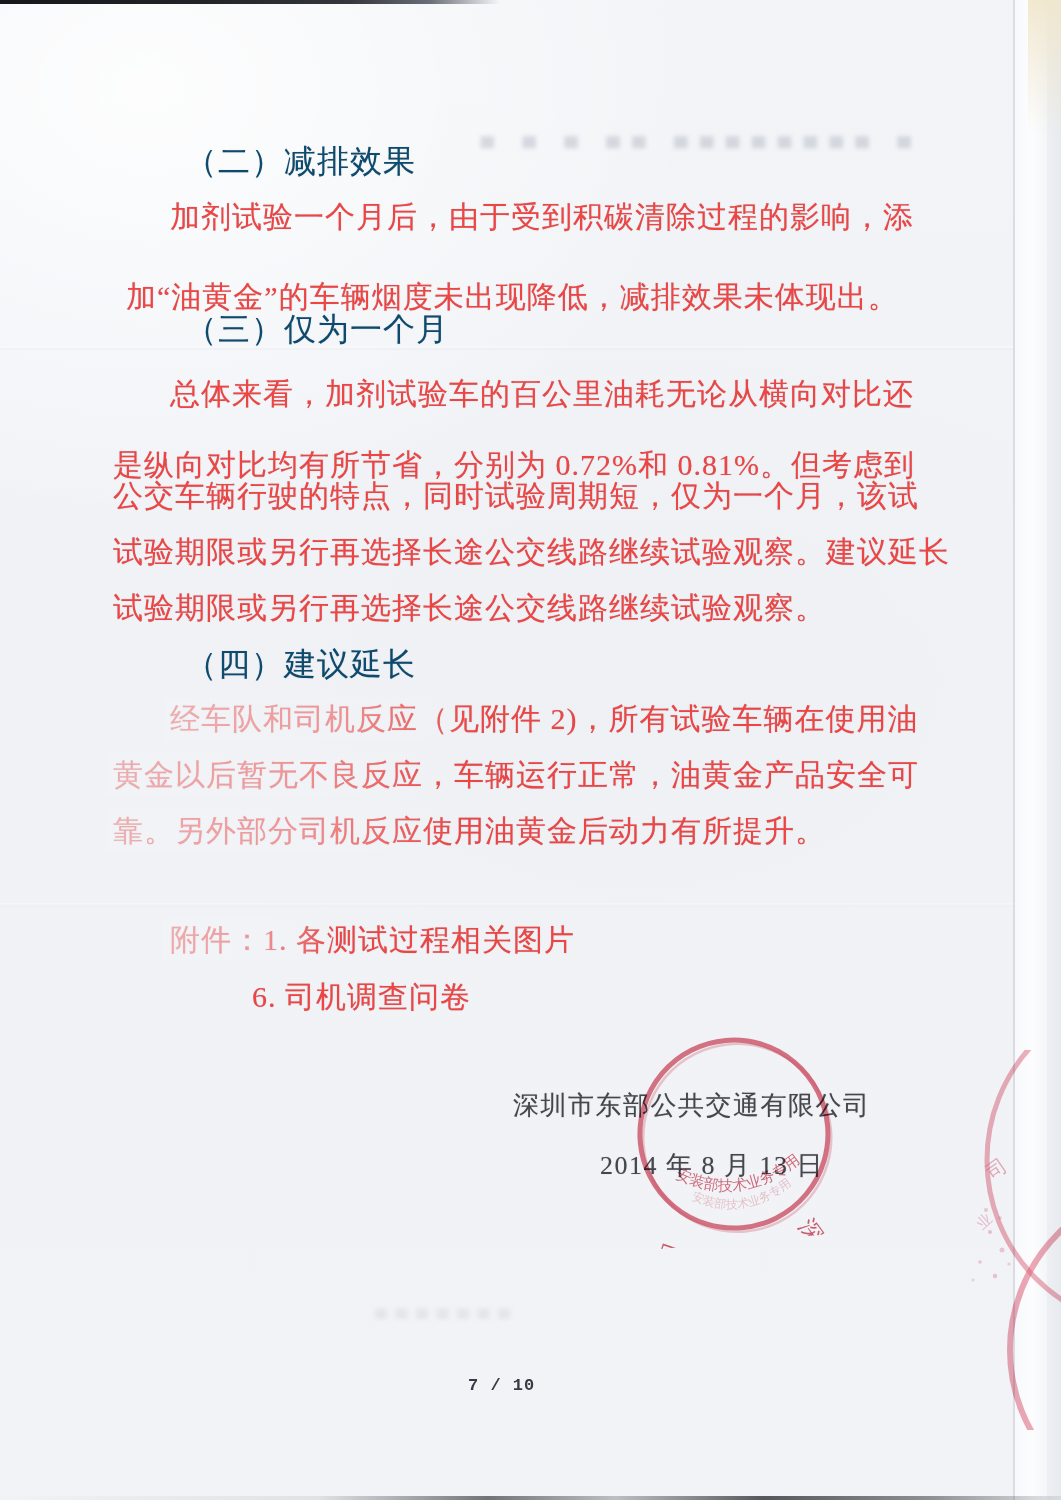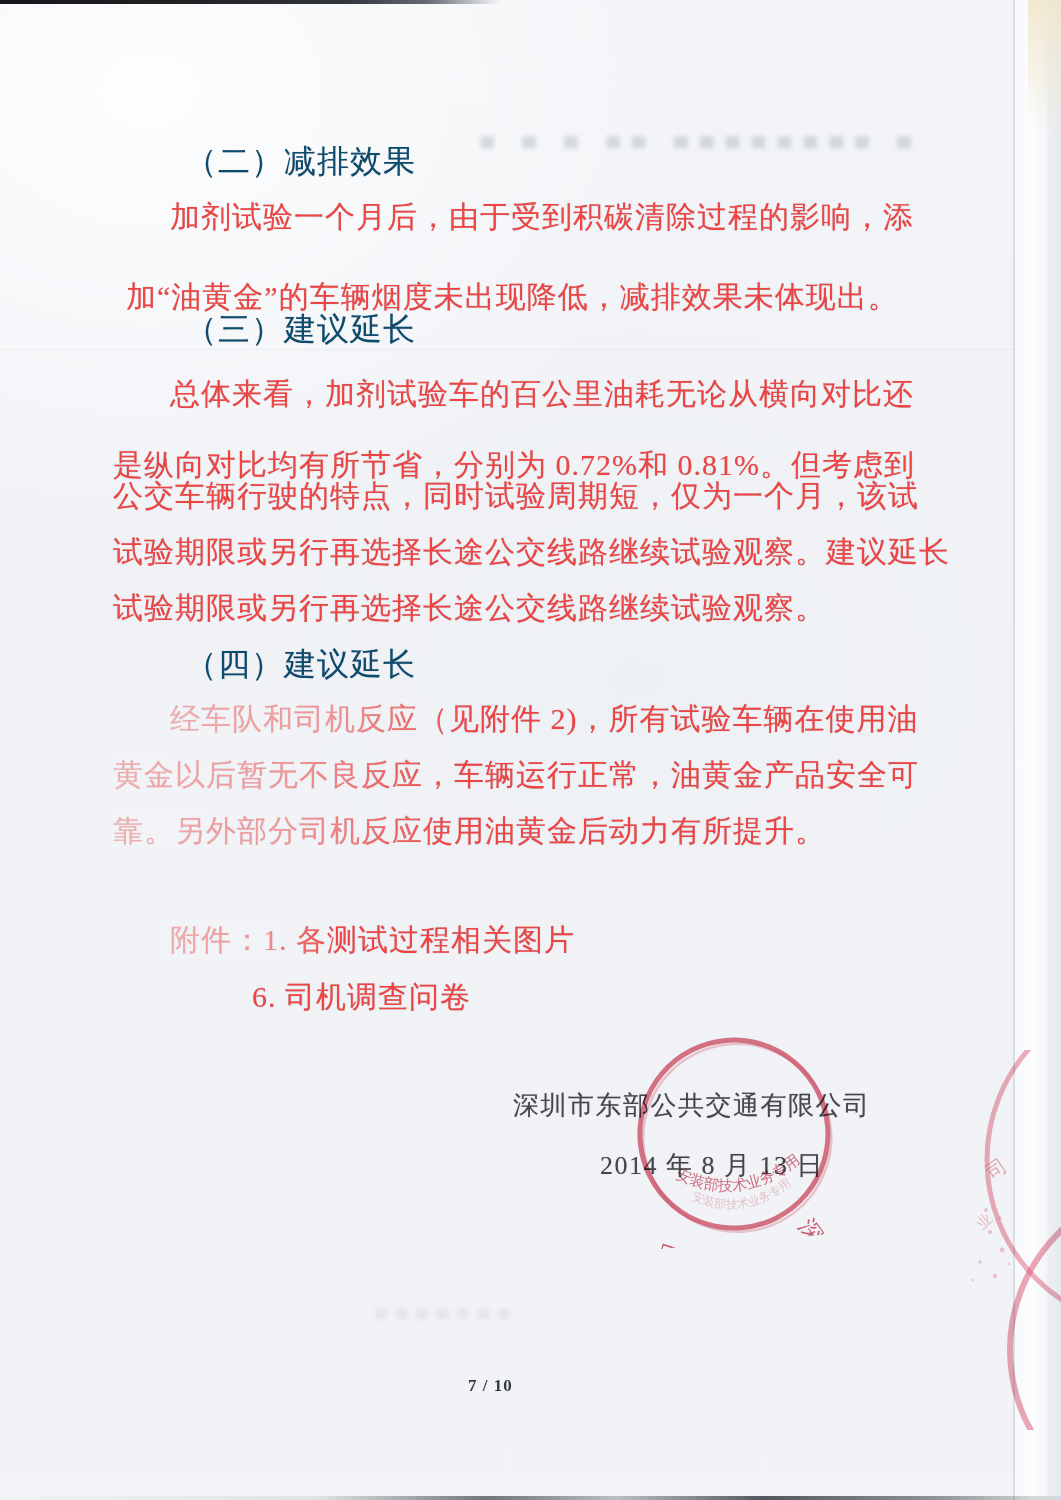--- a/index.html
+++ b/index.html
@@ -79,38 +79,38 @@
   }
   #stamp-edge {
     position:absolute; left:940px; top:1050px; width:121px; height:380px;
     mix-blend-mode:multiply;
     z-index:30;
     overflow:hidden;
   }
   
   #page-number {
     position:absolute; left:468px; top:1376px;
-    font-family:Liberation Serif, serif;
+    font-family:Liberation Mono, monospace;
     font-weight:700; font-size:17px; letter-spacing:1px;
     color:#363a44; z-index:10;
   }
 </style>
 </head>
 <body>
 
 <div class="bleed" id="bleed-top">■ ■■■■■■■■ ■■ ■ ■ ■</div>
 <div class="bleed" id="bleed-mid">■■■■■■■</div>
 
 <div class="crease" id="crease-1"></div>
 <div class="crease" id="crease-2"></div>
 
 <div class="line head" style="left:185px; top:143px;">（二）减排效果</div>
 <div class="line" style="left:170px; top:199px;">加剂试验一个月后，由于受到积碳清除过程的影响，添</div>
 <div class="line" style="left:126px; top:255px;margin-top:24px;">加“油黄金”的车辆烟度未出现降低，减排效果未体现出。</div>
-<div class="line head" style="left:185px; top:311px;">（三）建议延长</div>
+<div class="line head" style="left:185px; top:311px;">（三）仅为一个月</div>
 <div class="line" style="left:170px; top:376px;">总体来看，加剂试验车的百公里油耗无论从横向对比还</div>
 <div class="line" style="left:113px; top:423px;margin-top:24px;">是纵向对比均有所节省，分别为 0.72%和 0.81%。但考虑到</div>
 <div class="line" style="left:113px; top:478px;font-family:Liberation Serif, serif;">公交车辆行驶的特点，同时试验周期短，仅为一个月，该试</div>
 <div class="line" style="left:113px; top:534px;">试验期限或另行再选择长途公交线路继续试验观察。建议延长</div>
 <div class="line" style="left:113px; top:590px;">试验期限或另行再选择长途公交线路继续试验观察。</div>
 <div class="line head" style="left:185px; top:646px;">（四）建议延长</div>
 <div class="line" style="left:170px; top:701px;">经车队和司机反应（见附件 2)，所有试验车辆在使用油</div>
 <div class="line" style="left:113px; top:757px;">黄金以后暂无不良反应，车辆运行正常，油黄金产品安全可</div>
 <div class="line" style="left:113px; top:813px;">靠。另外部分司机反应使用油黄金后动力有所提升。</div>
 <div class="line" style="left:170px; top:922px;">附件：1. 各测试过程相关图片</div>

